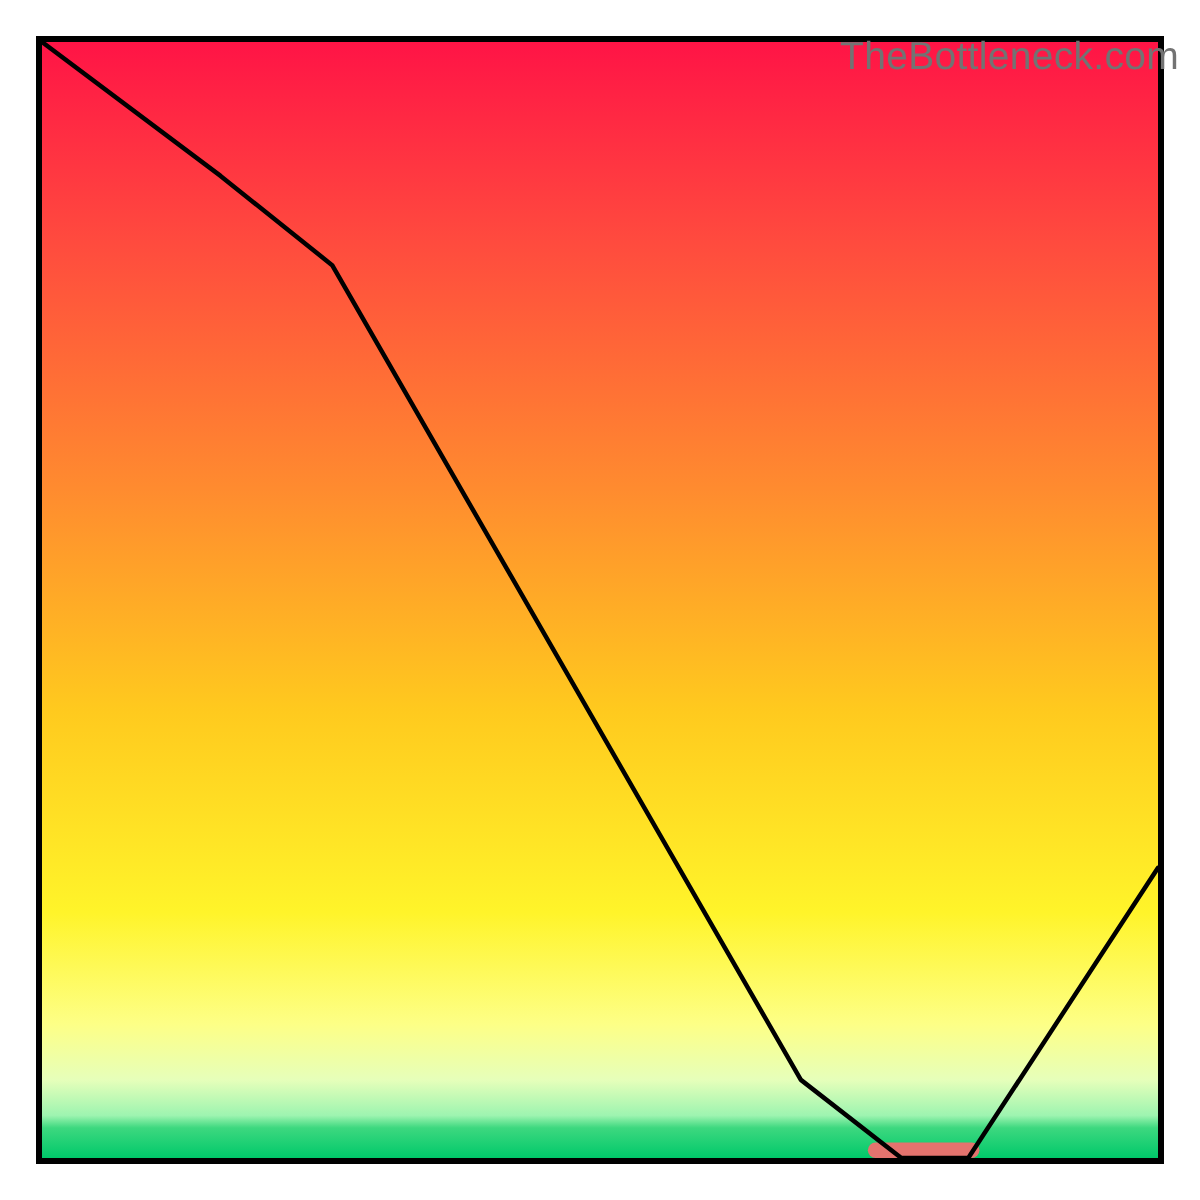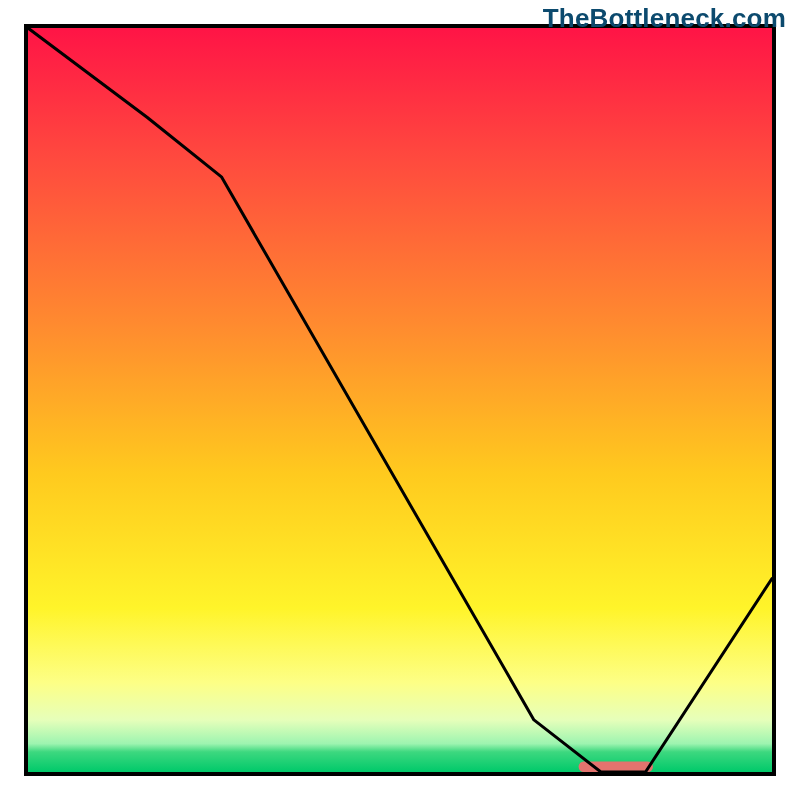--- a/index.html
+++ b/index.html
@@ -10,25 +10,25 @@
     background: #ffffff;
     font-family: Arial, Helvetica, sans-serif;
   }
   .stage {
     position: relative;
     width: 800px;
     height: 800px;
   }
   .watermark {
     position: absolute;
-    top: 3px;
+    top: 22px;
     right: 14px;
     font-size: 26px;
-    font-weight: 700;
-    color: #0c4a6e;
+    font-weight: 400;
+    color: #737373;
     letter-spacing: 0.2px;
     z-index: 3;
   }
   .plot-frame {
     position: absolute;
     left: 24px;
     top: 24px;
     width: 752px;
     height: 752px;
     border: 4px solid #000;

